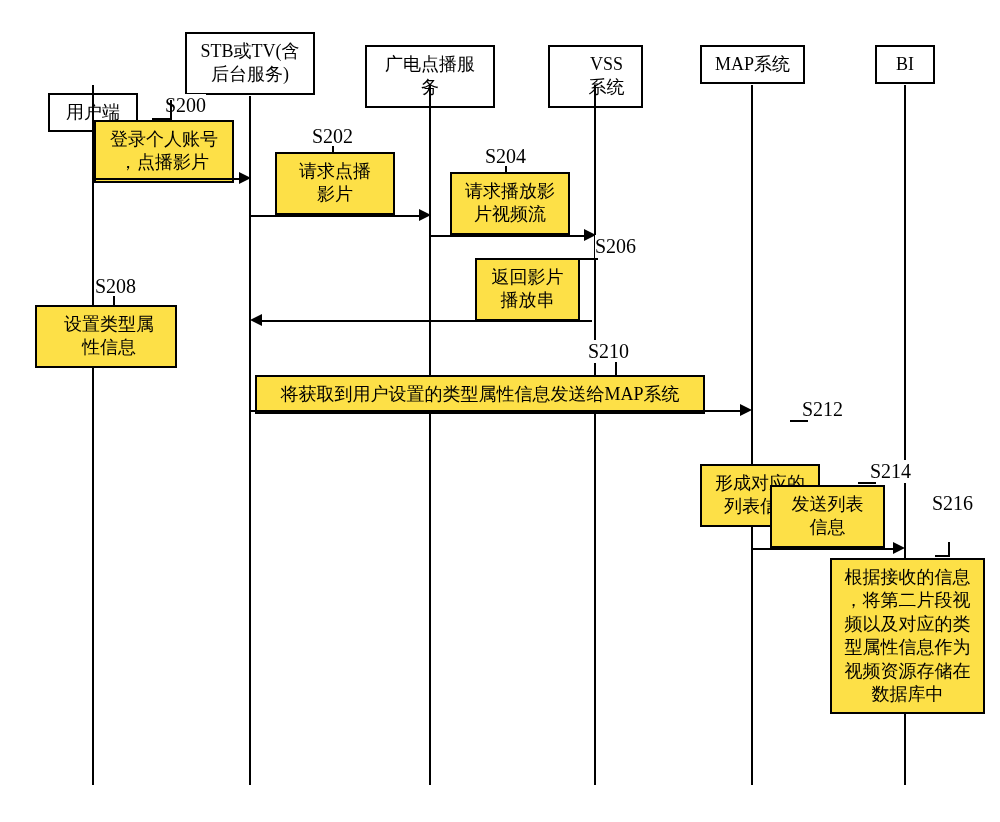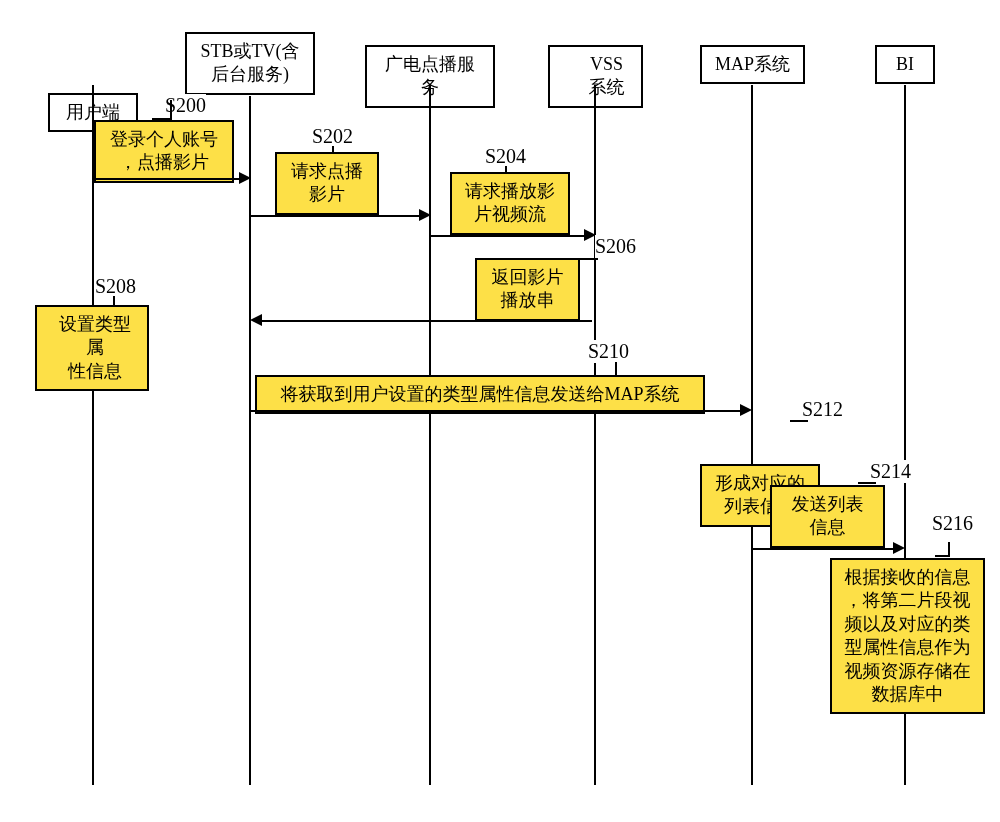--- a/index.html
+++ b/index.html
@@ -89,63 +89,63 @@
 <div class="step-label" style="left:165px; top:94px;">S200</div>
 <div class="connector" style="left:152px; top:118px; width:20px; height:2px;"></div>
 <div class="connector" style="left:170px; top:100px; width:2px; height:18px;"></div>
 <div class="msg-box" style="left:94px; top:120px; width:140px;">登录个人账号
 ，点播影片</div>
 <div class="arrow-line" style="left:94px; top:178px; width:145px;"></div>
 <div class="arrow-head-r" style="left:239px; top:172px;"></div>
 
 <div class="step-label" style="left:312px; top:125px;">S202</div>
 <div class="connector" style="left:332px; top:146px; width:2px; height:10px;"></div>
-<div class="msg-box" style="left:275px; top:152px; width:104px;">请求点播
+<div class="msg-box" style="left:275px; top:152px; width:120px;">请求点播
 影片</div>
 <div class="arrow-line" style="left:251px; top:215px; width:170px;"></div>
 <div class="arrow-head-r" style="left:419px; top:209px;"></div>
 
 <div class="step-label" style="left:485px; top:145px;">S204</div>
 <div class="connector" style="left:505px; top:166px; width:2px; height:10px;"></div>
 <div class="msg-box" style="left:450px; top:172px; width:120px;">请求播放影
 片视频流</div>
 <div class="arrow-line" style="left:431px; top:235px; width:155px;"></div>
 <div class="arrow-head-r" style="left:584px; top:229px;"></div>
 
 <div class="step-label" style="left:595px; top:235px;">S206</div>
 <div class="connector" style="left:578px; top:258px; width:20px; height:2px;"></div>
 <div class="msg-box" style="left:475px; top:258px; width:105px;">返回影片
 播放串</div>
 <div class="arrow-line" style="left:260px; top:320px; width:332px;"></div>
 <div class="arrow-head-l" style="left:250px; top:314px;"></div>
 
 <div class="step-label" style="left:95px; top:275px;">S208</div>
 <div class="connector" style="left:113px; top:296px; width:2px; height:10px;"></div>
-<div class="msg-box" style="left:35px; top:305px; width:114px;padding-left:14px;">设置类型属
+<div class="msg-box" style="left:35px; top:305px; width:142px;padding-left:14px;">设置类型属
 性信息</div>
 
 <div class="step-label" style="left:588px; top:340px;">S210</div>
 <div class="connector" style="left:615px; top:362px; width:2px; height:15px;"></div>
 <div class="msg-box" style="left:255px; top:375px; width:450px;">将获取到用户设置的类型属性信息发送给MAP系统</div>
 <div class="arrow-line" style="left:251px; top:410px; width:490px;"></div>
 <div class="arrow-head-r" style="left:740px; top:404px;"></div>
 
 <div class="step-label" style="left:802px; top:398px;">S212</div>
 <div class="connector" style="left:790px; top:420px; width:18px; height:2px;"></div>
 <div class="msg-box" style="left:700px; top:422px; width:120px;margin-top:42px;">形成对应的
 列表信息</div>
 
 <div class="step-label" style="left:870px; top:460px;">S214</div>
 <div class="connector" style="left:858px; top:482px; width:18px; height:2px;"></div>
 <div class="msg-box" style="left:770px; top:485px; width:115px;">发送列表
 信息</div>
 <div class="arrow-line" style="left:753px; top:548px; width:140px;"></div>
 <div class="arrow-head-r" style="left:893px; top:542px;"></div>
 
-<div class="step-label" style="left:932px; top:492px;margin-top:20px;">S216</div>
+<div class="step-label" style="left:932px; top:492px;">S216</div>
 <div class="connector" style="left:948px; top:542px; width:2px; height:15px;"></div>
 <div class="connector" style="left:935px; top:555px; width:15px; height:2px;"></div>
 <div class="msg-box" style="left:830px; top:558px; width:155px;">根据接收的信息
 ，将第二片段视
 频以及对应的类
 型属性信息作为
 视频资源存储在
 数据库中</div>
 
 </body></html>

